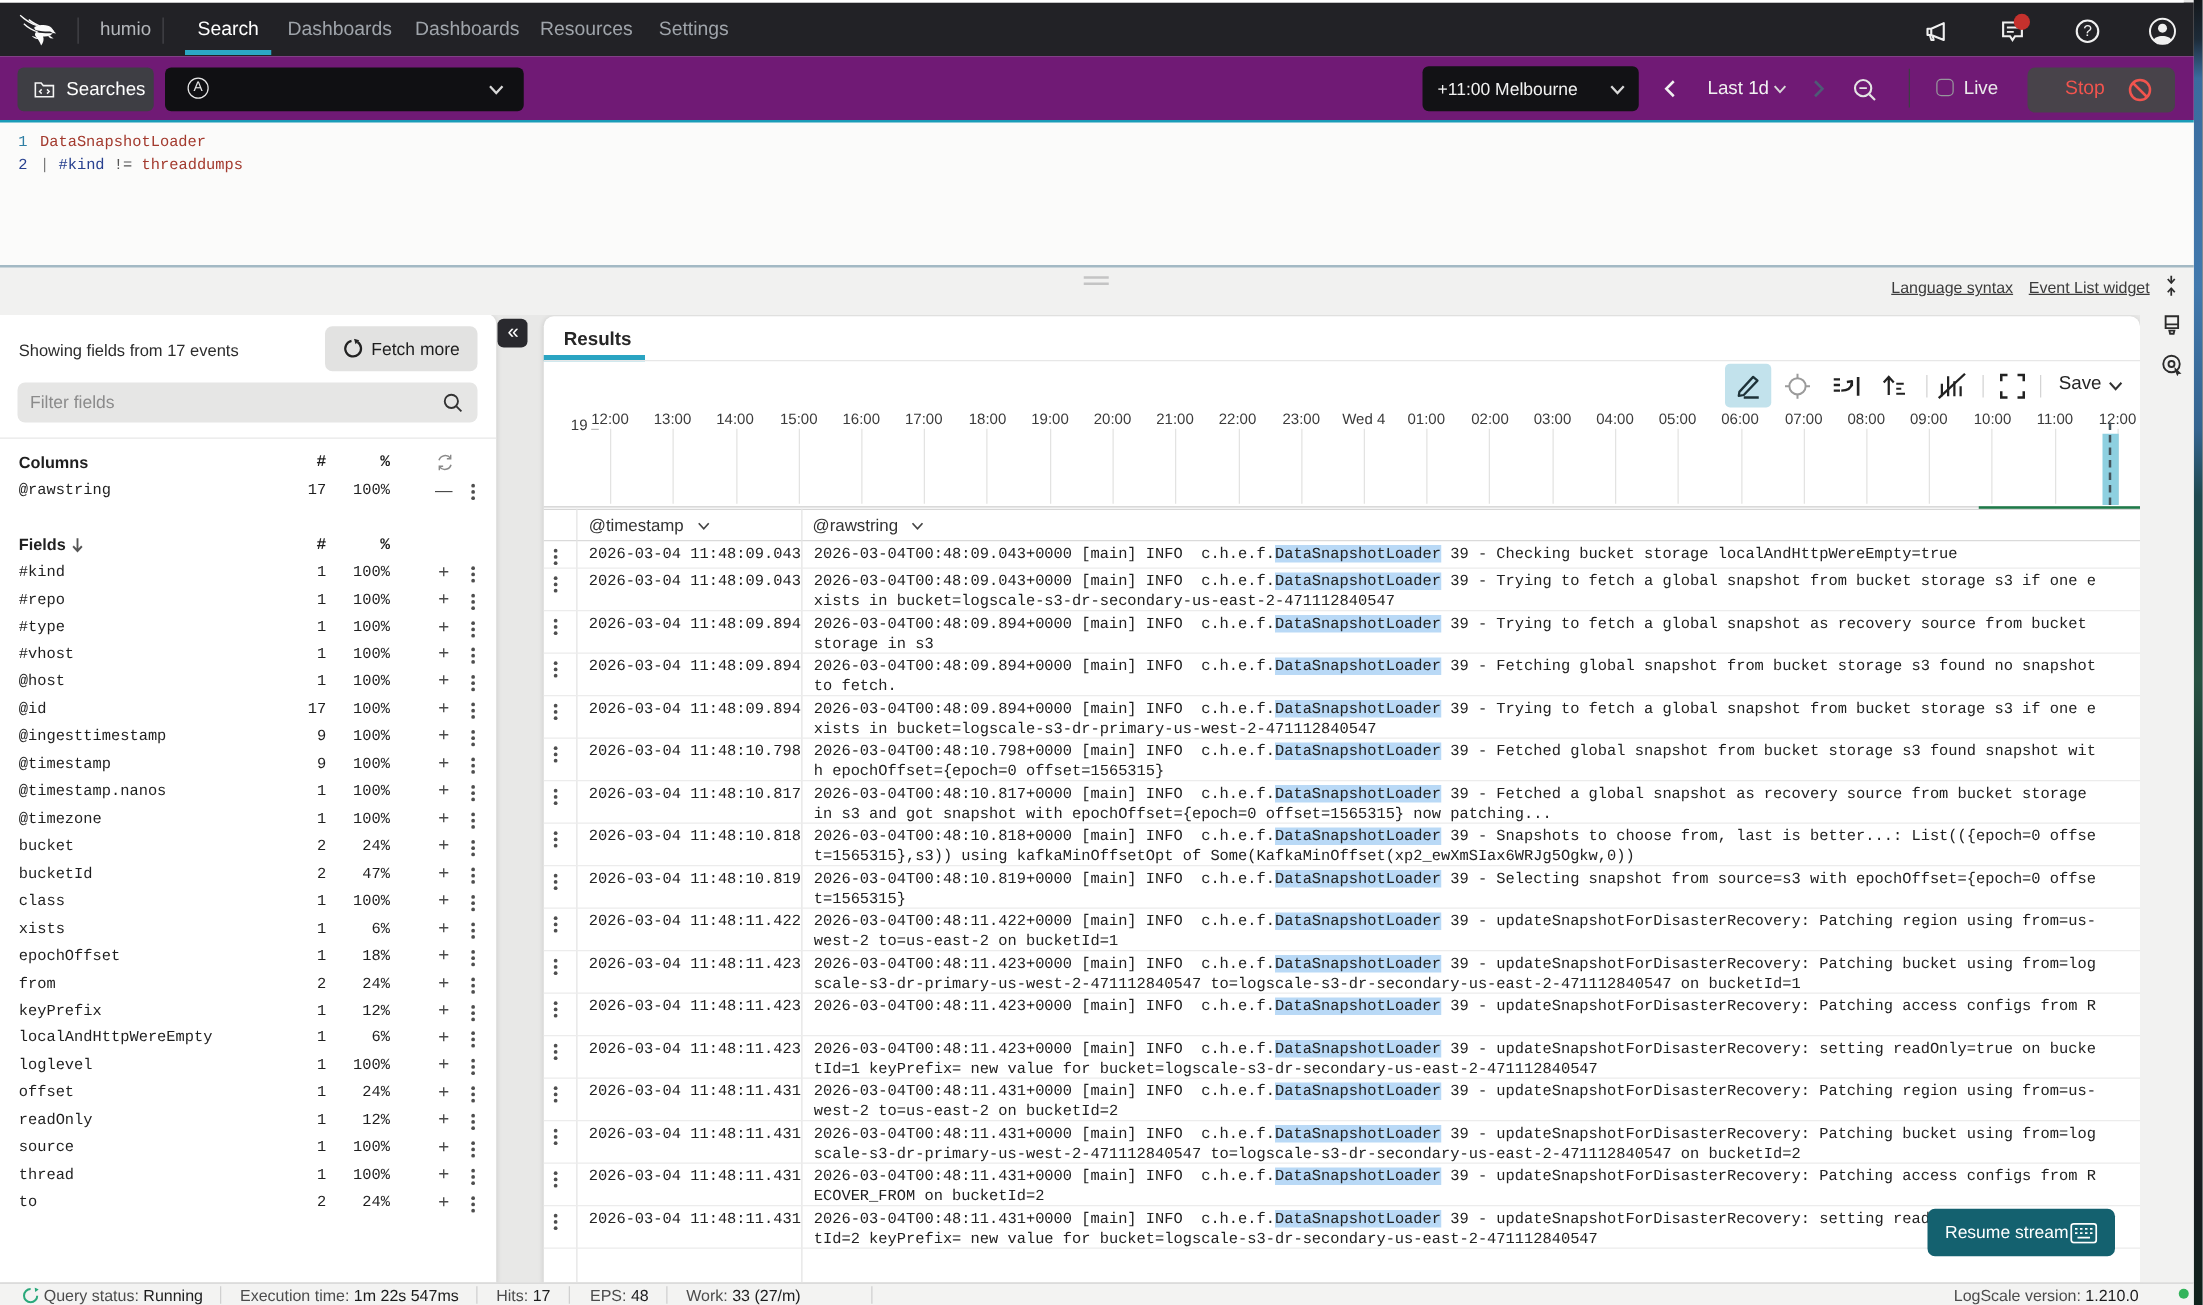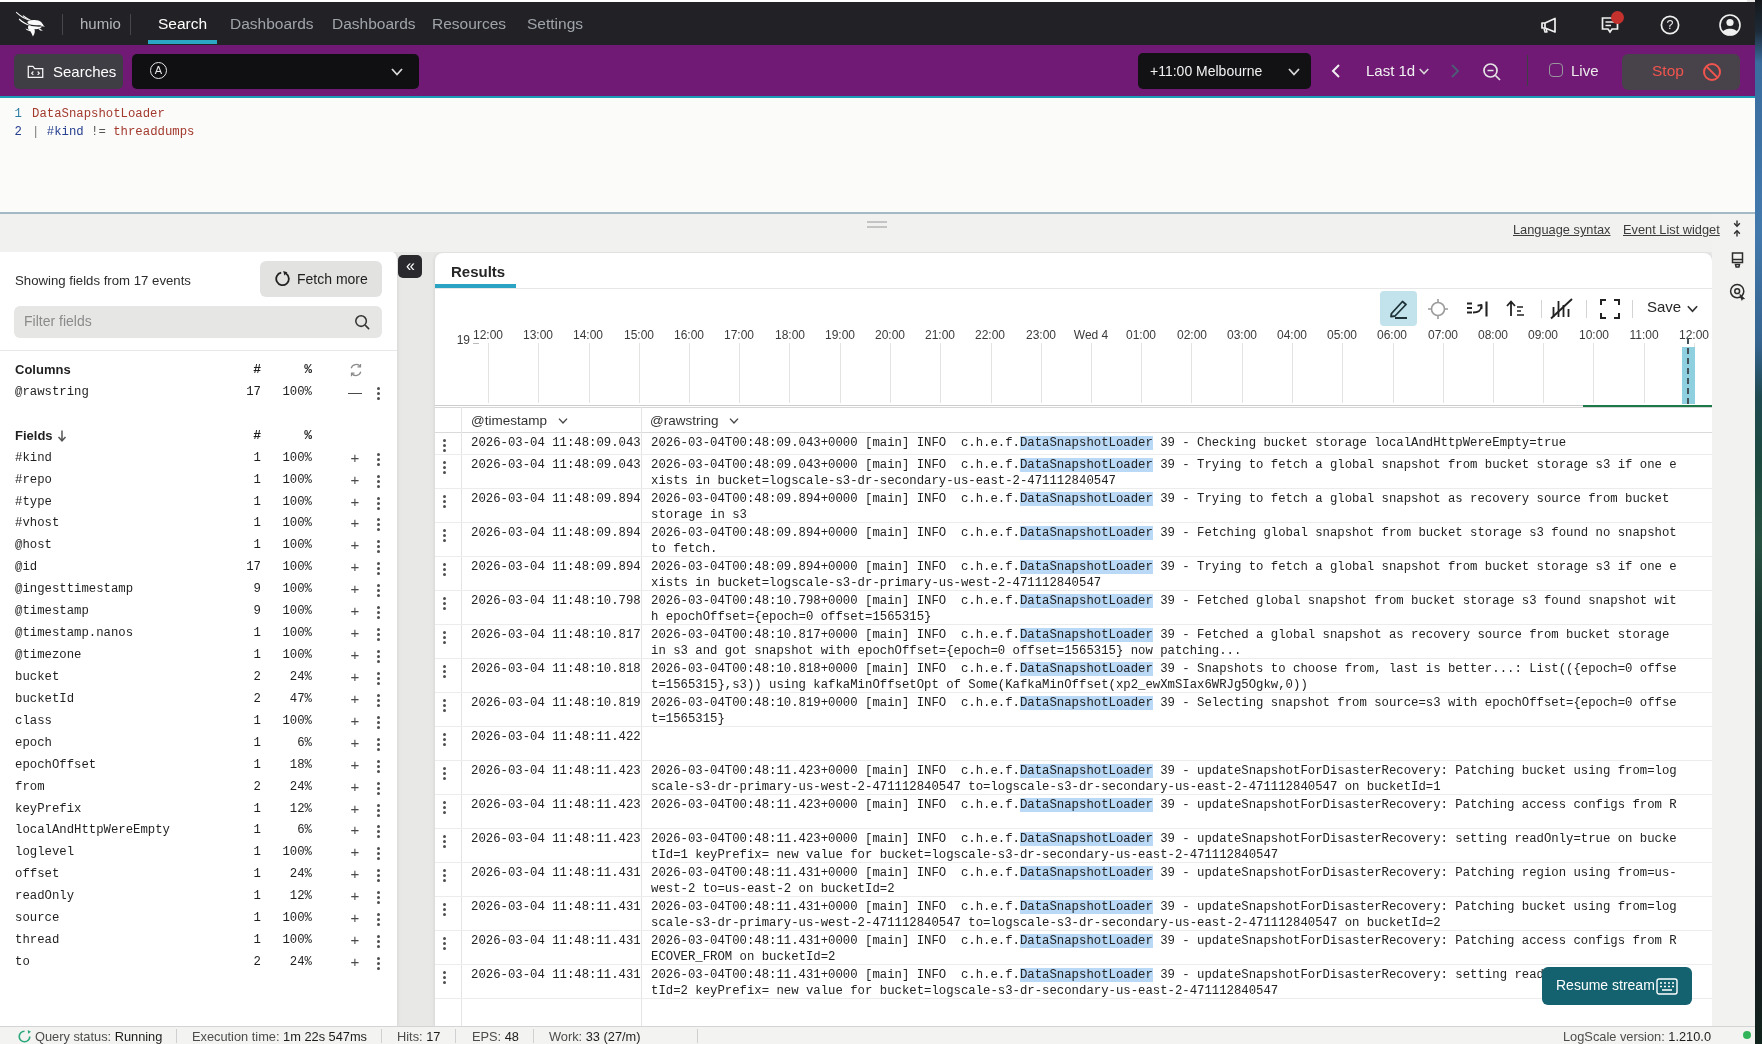--- a/index.html
+++ b/index.html
@@ -386,21 +386,21 @@
     <div class="frow" style="top:459.8px">
           <span class="nm">class</span>
           <span class="c1">1</span>
           <span class="c2">100%</span>
           <span class="plus">+</span>
           <span class="kebab">
             <span class="kdots" style="display:block"></span>
           </span>
         </div>
     <div class="frow" style="top:481.7px">
-          <span class="nm">epoch</span>
+          <span class="nm">xists</span>
           <span class="c1">1</span>
           <span class="c2">6%</span>
           <span class="plus">+</span>
           <span class="kebab">
             <span class="kdots" style="display:block"></span>
           </span>
         </div>
     <div class="frow" style="top:503.6px">
           <span class="nm">epochOffset</span>
           <span class="c1">1</span>
@@ -701,20 +701,24 @@
               <div class="msg">
                 <div>2026-03-04T00:48:10.819+0000 [main] INFO  c.h.e.f.<span class="hl">DataSnapshotLoader</span> 39 - Selecting snapshot from source=s3 with epochOffset={epoch=0 offse</div>
                 <div>t=1565315}</div>
               </div>
             </div>
         <div class="trow h2x">
               <span class="rk">
                 <span class="kdots" style="display:block"></span>
               </span>
               <div class="ts">2026-03-04 11:48:11.422</div>
+              <div class="msg">
+                <div>2026-03-04T00:48:11.422+0000 [main] INFO  c.h.e.f.<span class="hl">DataSnapshotLoader</span> 39 - updateSnapshotForDisasterRecovery: Patching region using from=us-</div>
+                <div>west-2 to=us-east-2 on bucketId=1</div>
+              </div>
             </div>
         <div class="trow h2x">
               <span class="rk">
                 <span class="kdots" style="display:block"></span>
               </span>
               <div class="ts">2026-03-04 11:48:11.423</div>
               <div class="msg">
                 <div>2026-03-04T00:48:11.423+0000 [main] INFO  c.h.e.f.<span class="hl">DataSnapshotLoader</span> 39 - updateSnapshotForDisasterRecovery: Patching bucket using from=log</div>
                 <div>scale-s3-dr-primary-us-west-2-471112840547 to=logscale-s3-dr-secondary-us-east-2-471112840547 on bucketId=1</div>
               </div>

